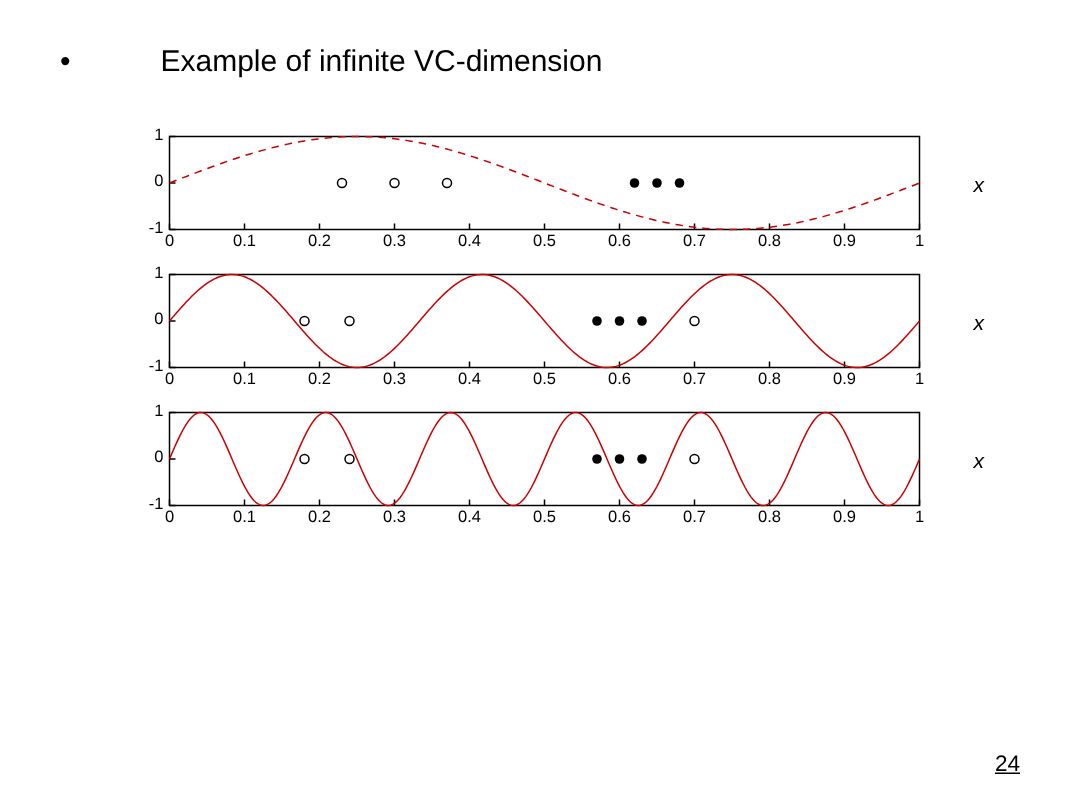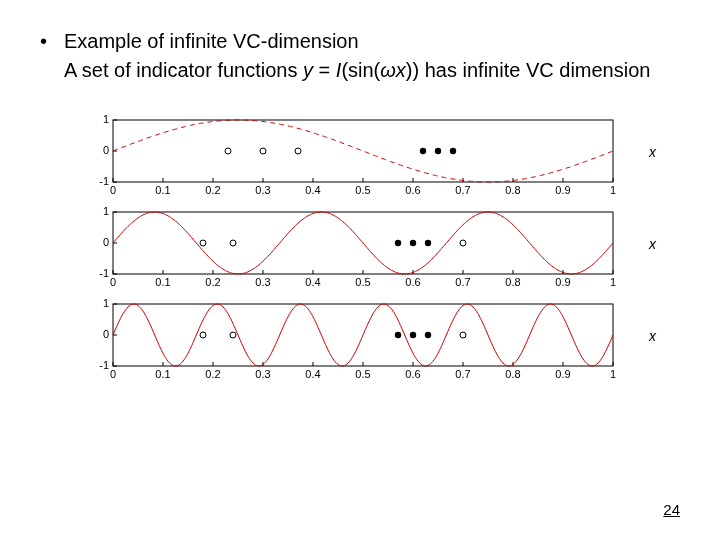--- a/index.html
+++ b/index.html
@@ -20,21 +20,21 @@
   .bullet-row {
     display: flex;
     align-items: flex-start;
     line-height: 1.35;
   }
   .bullet {
     width: 24px;
     flex: none;
     text-align: left;
   }
-  .bullet-body { flex: 1; }
+  .bullet-body { flex: 1; margin-left: 43px; }
   .indent {
     padding-left: 24px;
     line-height: 1.35;
     margin-top: 2px;
   }
   .italic { font-style: italic; }
   .charts {
     margin: 36px auto 0 auto;
     width: 560px;
   }
@@ -91,23 +91,20 @@
     text-decoration: underline;
   }
 </style>
 </head>
 <body>
 
 <div class="content">
   <div class="bullet-row">
     <div class="bullet">•</div>
     <div class="bullet-body">Example of infinite VC-dimension</div>
-  </div>
-  <div class="indent">
-    <span>A set of indicator functions </span><span class="italic">y</span><span> = </span><span class="italic">I</span><span>(sin(</span><span class="italic">ω</span><span class="italic">x</span><span>))</span><span> has infinite VC dimension</span>
   </div>
 
   <div class="charts" id="charts">
       <div class="chart-wrap">
         <div class="ytick" style="top: -6px;">1</div>
         <div class="ytick" style="top: 25px;">0</div>
         <div class="ytick" style="top: 56px;">-1</div>
         <svg class="plot" viewBox="0 0 500 62">
           <rect x="0" y="0" width="500" height="62" fill="none" stroke="#000" stroke-width="1"></rect>
           <line x1="0" x2="4" y1="0" y2="0" stroke="#000"></line>

